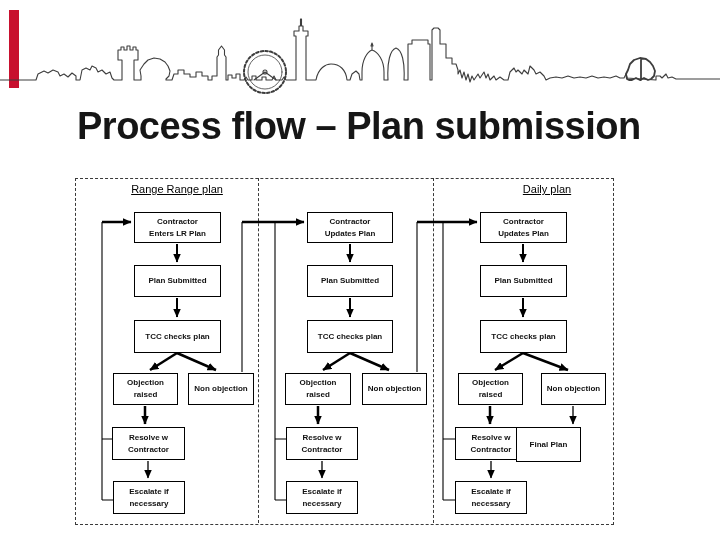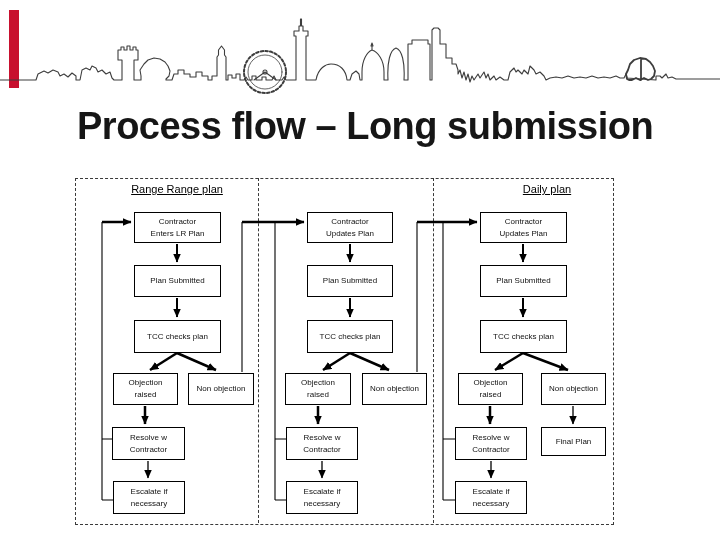--- a/index.html
+++ b/index.html
@@ -25,21 +25,21 @@
     position:absolute;top:183px;width:160px;text-align:center;
     font-size:11px;text-decoration:underline;color:#000;
   }
   #hdr-longrange{left:97px;}
   #hdr-weekly{left:270px;}
   #hdr-daily{left:467px;}
   .bx{
     position:absolute;border:1px solid #000;background:#fff;
     display:flex;flex-direction:column;align-items:center;justify-content:center;
     text-align:left;font-size:8px;line-height:1.45;color:#111;
-    box-sizing:border-box;z-index:2;
+    box-sizing:border-box;z-index:2;font-weight:bold;
   }
   #connectors{position:absolute;left:0;top:0;width:720px;height:540px;z-index:1;pointer-events:none;}
 </style>
 </head>
 <body>
 
 <div id="slide">
 
   <div id="accent-bar" style="background:#c8102e;"></div>
 
@@ -69,21 +69,21 @@
       <path stroke-width="1.8" d="M627,79 626,74 628,70 630,64 634,60 640,58 646,59 650,62 653,66 655,71 654,76 651,79 648,80 644,78 640,80 636,78 632,80 629,80 Z M641,59 641,80"></path>
       <g>
         <circle cx="265" cy="72" r="21" stroke-width="2" stroke-dasharray="2.5 2.2"></circle>
         <circle cx="265" cy="72" r="17" stroke-width="0.8"></circle>
         <circle cx="265" cy="72" r="2"></circle>
         <path d="M265,72 L254,80 M265,72 L276,80"></path>
       </g>
     </g>
   </svg>
 
-  <div id="slide-title">Process flow – Long submission</div>
+  <div id="slide-title">Process flow – Plan submission</div>
 
   <div id="diagram-frame"></div>
   <div id="sep-1" class="col-sep"></div>
   <div id="sep-2" class="col-sep"></div>
 
   <div id="hdr-longrange" class="col-header">Range Range plan</div>
   <div id="hdr-daily" class="col-header">Daily plan</div>
 
   <svg id="connectors" viewBox="0 0 720 540">
     <defs>
@@ -195,17 +195,17 @@
     <span>Non objection</span>
   </div>
   <div class="bx" style="left:455px;top:427px;width:72px;height:33px">
     <span>Resolve w</span>
     <span>Contractor</span>
   </div>
   <div class="bx" style="left:455px;top:481px;width:72px;height:33px">
     <span>Escalate if</span>
     <span>necessary</span>
   </div>
-  <div class="bx" style="left:541px;top:427px;width:65px;height:29px">
+  <div class="bx" style="left:516px;top:427px;width:65px;height:35px">
     <span>Final Plan</span>
   </div>
 
 </div>
 
 </body></html>

